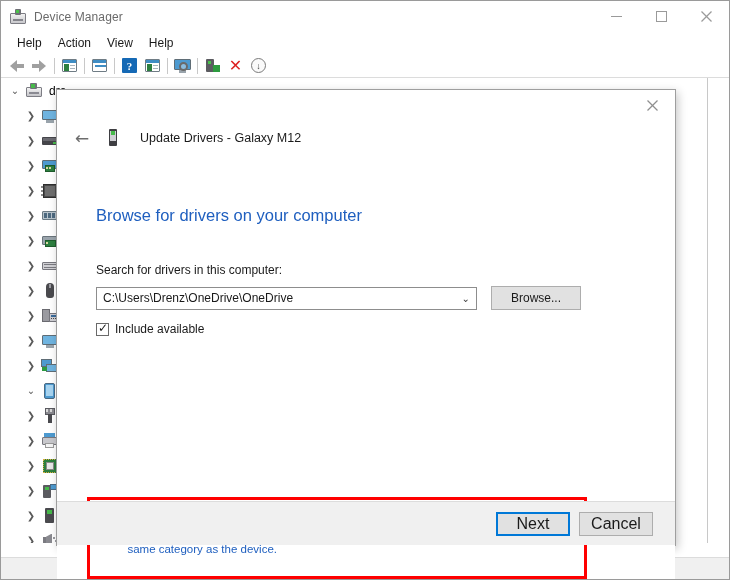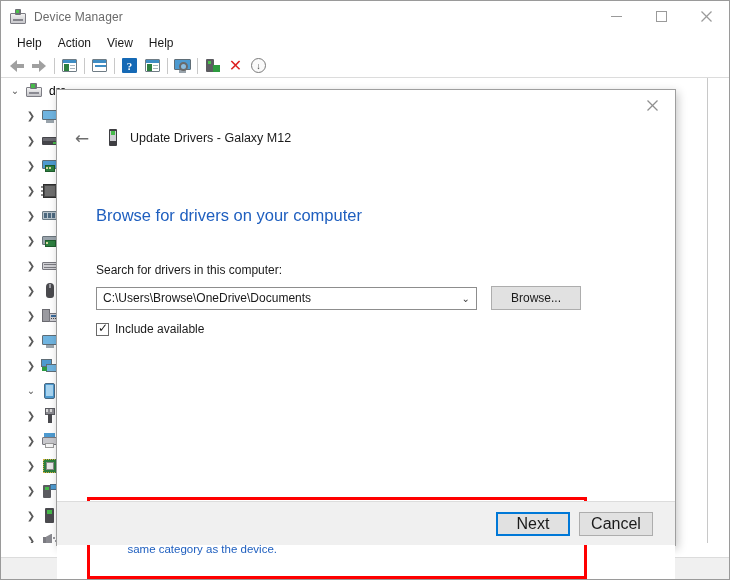--- a/index.html
+++ b/index.html
@@ -389,20 +389,21 @@
   }
   .phone-icon .led {
     position: absolute;
     left: 6px; top: 2px;
     width: 4px; height: 4px;
     background: #46b94a;
   }
   .dlg-title-text {
     font-size: 12.5px;
     color: #1b1b1b;
+    margin-left: 10px;
   }
 
   .dlg-body {
     position: relative;
     height: 379px;
     padding: 0 24px;
     background: #ffffff;
   }
   .dlg-heading {
     font-size: 16.5px;
@@ -888,21 +889,21 @@
     </div>
 
     <div class="dlg-body">
 
       <div class="dlg-heading">Browse for drivers on your computer</div>
 
       <div class="field-label">Search for drivers in this computer:</div>
 
       <div class="path-row">
         <div class="combo">
-          <span class="val" title="Enter or browse to a folder">C:\Users\Browse\OneDrive\Documents</span>
+          <span class="val" title="Enter or browse to a folder">C:\Users\Drenz\OneDrive\OneDrive</span>
           <span class="chev-dn">⌄</span>
         </div>
         <div class="browse-btn">Browse...</div>
       </div>
 
       <div class="check-row">
         <span class="checkbox">
           <span class="tick">✓</span>
         </span>
         <span class="check-label">Include available</span>

